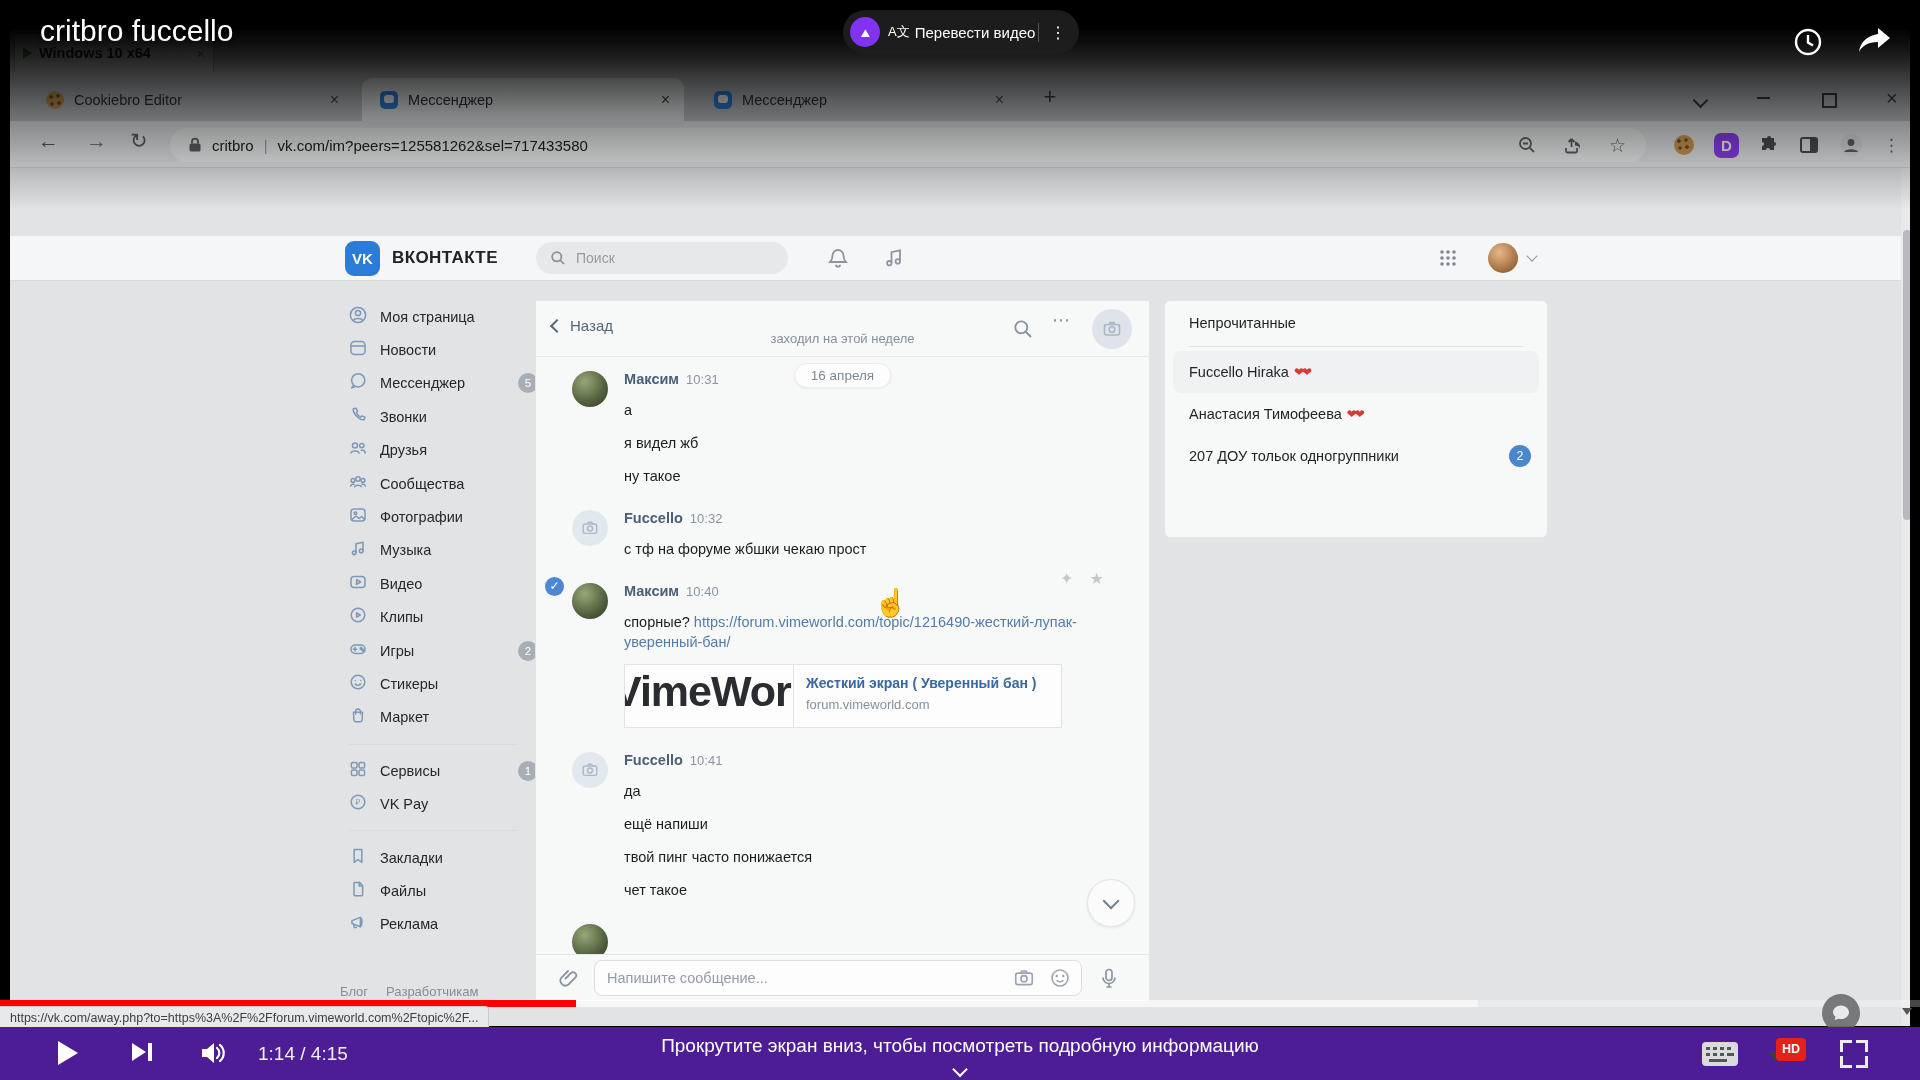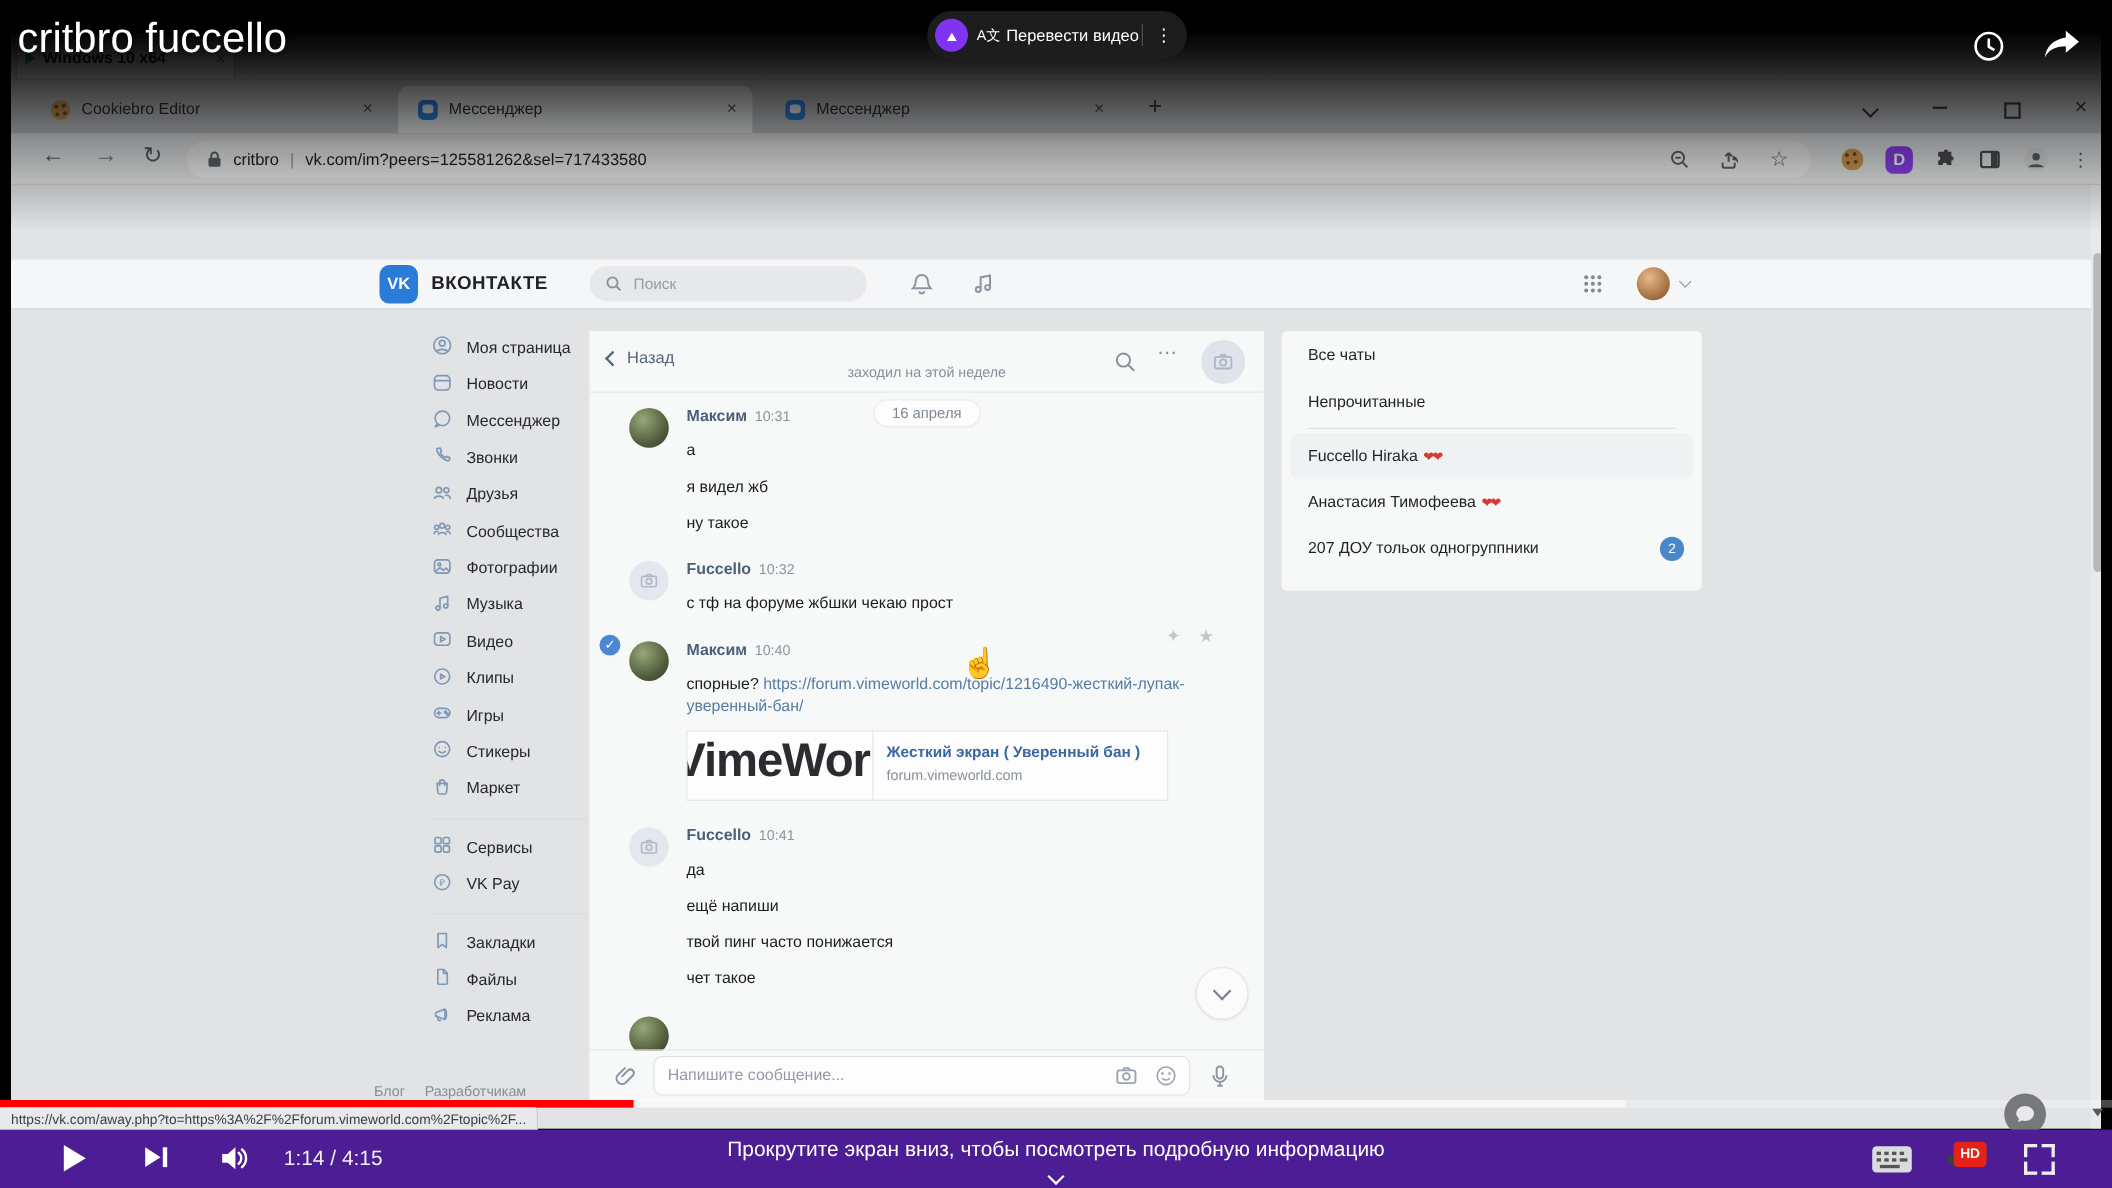--- a/index.html
+++ b/index.html
@@ -50,21 +50,21 @@
            font-weight:bold;font-size:15px;text-align:center;line-height:35px;}
   .vk-brand{position:absolute;left:382px;top:12px;font-size:17px;font-weight:bold;color:#202225;letter-spacing:.4px;}
   #vk-search{position:absolute;left:526px;top:6px;width:252px;height:32px;border-radius:16px;background:#e7e8ea;display:flex;align-items:center;}
   #vk-search input{border:none;outline:none;background:transparent;font-size:14px;color:#333;width:180px;font-family:"Liberation Sans",sans-serif;}
   #vk-search input::placeholder{color:#959ba3;}
   .hd-ic{position:absolute;top:10px;}
   .vk-avatar{position:absolute;left:1478px;top:7px;width:30px;height:30px;border-radius:50%;
              background:radial-gradient(circle at 38% 32%,#e8b98a,#a06a3c 70%,#6e4423);}
   .chev-sm{position:absolute;width:7px;height:7px;border-right:1.6px solid #8c95a1;border-bottom:1.6px solid #8c95a1;transform:rotate(45deg);}
   
-  #vk-sidebar{position:absolute;left:338px;top:132px;width:190px;margin-left:44px;}
+  #vk-sidebar{position:absolute;left:338px;top:132px;width:190px;}
   .sb-item{height:33.4px;display:flex;align-items:center;}
   .sb-item svg{flex:0 0 20px;}
   .sb-label{margin-left:12px;font-size:14.5px;color:#25272b;}
   .sb-badge{margin-left:auto;min-width:20px;height:20px;border-radius:10px;background:#a8aeb6;color:#fff;
             font-size:11.5px;text-align:center;line-height:20px;}
   .sb-div{height:20px;display:flex;align-items:center;}
   .sb-div i{display:block;width:170px;border-top:1px solid #d9dbdd;}
   #vk-footer{position:absolute;left:330px;top:816px;font-size:13px;color:#868d96;display:flex;gap:18px;}
   
   #chat-card{position:absolute;left:525px;top:132px;width:615px;height:702px;background:#f7f8f8;border:1px solid #e3e4e6;box-sizing:border-box;}
@@ -121,21 +121,21 @@
   .cl-item{height:42px;display:flex;align-items:center;padding:0 16px 0 24px;font-size:14.5px;color:#1f2124;position:relative;}
   .cl-item.active{background:#eff1f3;border-radius:8px;margin:0 8px;padding-left:16px;}
   .cl-badge{margin-left:auto;min-width:22px;height:22px;border-radius:11px;background:#4a86ca;color:#fff;font-size:12.5px;
             text-align:center;line-height:22px;}
   
   #pg-scroll{position:absolute;left:1891px;top:0;width:11px;height:100%;background:#e8e9ea;}
   #pg-thumb{position:absolute;left:1.5px;top:62px;width:8px;height:290px;border-radius:4px;background:#b7b9bc;}
   
   #top-grad{position:absolute;left:0;top:0;width:100%;height:215px;z-index:5;pointer-events:none;
     background:linear-gradient(180deg,#000 0px,#000 26px,rgba(0,0,0,.82) 60px,rgba(0,0,0,.45) 115px,rgba(0,0,0,0) 210px);}
-  #yt-title{position:absolute;left:16px;top:14px;font-size:38px;color:#fff;z-index:6;text-shadow:0 1px 6px rgba(0,0,0,.6);}
+  #yt-title{position:absolute;left:40px;top:14px;font-size:30px;color:#fff;z-index:6;text-shadow:0 1px 6px rgba(0,0,0,.6);}
   #translate-pill{position:absolute;left:843px;top:10px;width:236px;height:44px;border-radius:22px;background:rgba(30,30,30,.92);
                   z-index:6;display:flex;align-items:center;color:#fff;}
   .alice{width:30px;height:30px;border-radius:50%;background:#8033f1;margin-left:7px;display:flex;align-items:center;justify-content:center;}
   .alice b{color:#fff;font-size:13px;transform:scaleX(1.15);}
   .tr-ic{font-size:13px;margin-left:8px;color:#fff;}
   .tr-label{font-size:15px;margin-left:5px;}
   .tr-dots{margin-left:auto;margin-right:13px;padding-left:11px;border-left:1px solid rgba(255,255,255,.25);color:#fff;font-size:16px;}
   .yt-top-ic{position:absolute;top:24px;z-index:6;}
   
   #prog-track{position:absolute;left:0;top:1000px;width:100%;height:7px;background:rgba(255,255,255,.28);z-index:6;}
@@ -557,21 +557,20 @@
             </span>
           </div>
           <svg class="mic" width="22" height="22" viewBox="0 0 22 22" fill="none" stroke="#8b95a1" stroke-width="1.7">
               <rect x="8" y="2.5" width="6" height="11" rx="3"></rect>
               <path d="M5 10.5a6 6 0 0 0 12 0M11 16.5V20M8.5 20h5"></path>
             </svg>
         </div>
       </div>
 
       <div id="list-card">
-          <div class="cl-filter">Все чаты</div>
           <div class="cl-filter">Непрочитанные</div>
           <div class="cl-div"></div>
           <div class="cl-item active">
             <span>Fuccello Hiraka</span>
             <span class="hearts">❤❤</span>
           </div>
           <div class="cl-item">
             <span>Анастасия Тимофеева</span>
             <span class="hearts">❤❤</span>
           </div>

